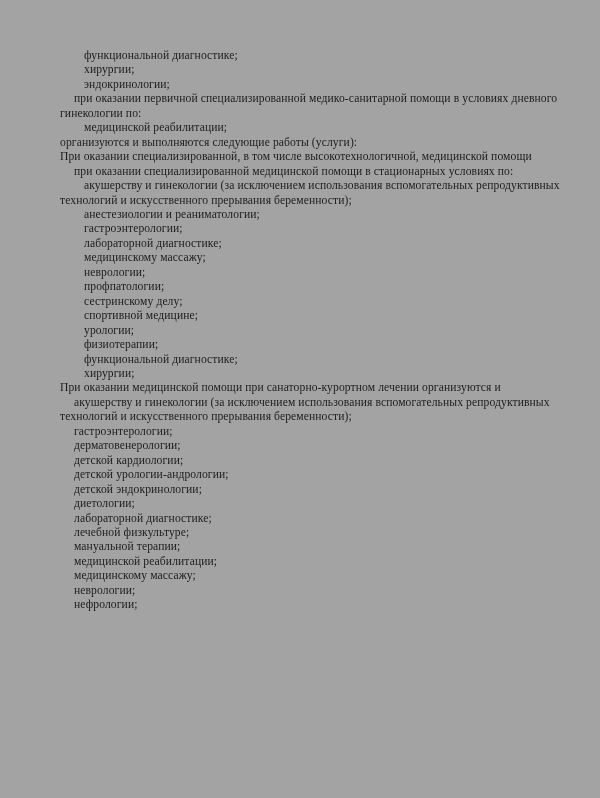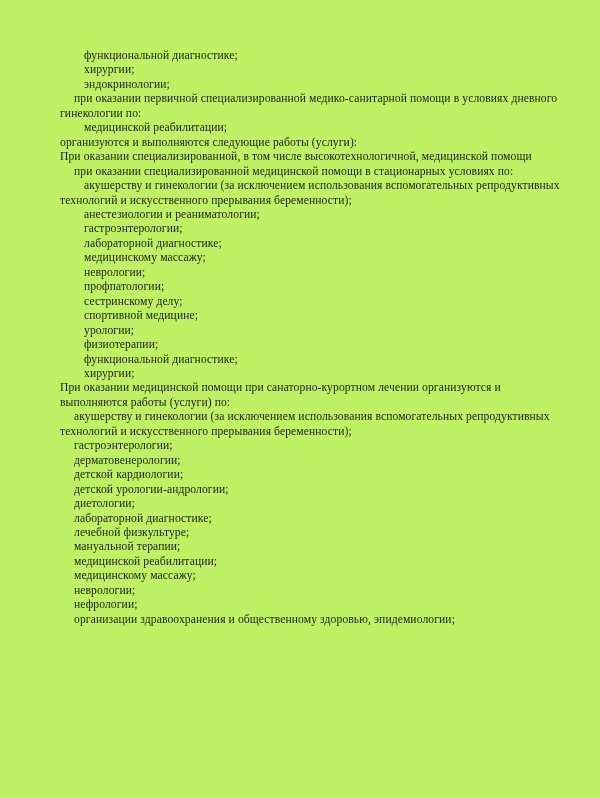--- a/index.html
+++ b/index.html
@@ -9,21 +9,21 @@
   }
   body {
     width: 600px;
     height: 798px;
     overflow: hidden;
   }
   .page {
     position: relative;
     width: 600px;
     height: 798px;
-    background: #bef264;
+    background: #a3a3a3;
     box-sizing: border-box;
     padding: 49px 30px 0 60px;
     font-family: "Liberation Serif", "DejaVu Serif", serif;
     font-size: 11.6px;
     line-height: 14.46px;
     color: #1c1c1c;
   }
   .line {
     white-space: nowrap;
     letter-spacing: 0.1px;
@@ -54,30 +54,29 @@
       <div class="line indent-2">медицинскому массажу;</div>
       <div class="line indent-2">неврологии;</div>
       <div class="line indent-2">профпатологии;</div>
       <div class="line indent-2">сестринскому делу;</div>
       <div class="line indent-2">спортивной медицине;</div>
       <div class="line indent-2">урологии;</div>
       <div class="line indent-2">физиотерапии;</div>
       <div class="line indent-2">функциональной диагностике;</div>
       <div class="line indent-2">хирургии;</div>
       <div class="line indent-0">При оказании медицинской помощи при санаторно-курортном лечении организуются и</div>
-      <div class="line indent-0">выполняются работы (услуги) по:</div>
       <div class="line indent-1">акушерству и гинекологии (за исключением использования вспомогательных репродуктивных</div>
       <div class="line indent-0">технологий и искусственного прерывания беременности);</div>
       <div class="line indent-1">гастроэнтерологии;</div>
       <div class="line indent-1">дерматовенерологии;</div>
       <div class="line indent-1">детской кардиологии;</div>
       <div class="line indent-1">детской урологии-андрологии;</div>
+      <div class="line indent-1">детской эндокринологии;</div>
       <div class="line indent-1">диетологии;</div>
       <div class="line indent-1">лабораторной диагностике;</div>
       <div class="line indent-1">лечебной физкультуре;</div>
       <div class="line indent-1">мануальной терапии;</div>
       <div class="line indent-1">медицинской реабилитации;</div>
       <div class="line indent-1">медицинскому массажу;</div>
       <div class="line indent-1">неврологии;</div>
       <div class="line indent-1">нефрологии;</div>
-      <div class="line indent-1">организации здравоохранения и общественному здоровью, эпидемиологии;</div>
     </div>
 </div>
 
 </body></html>

